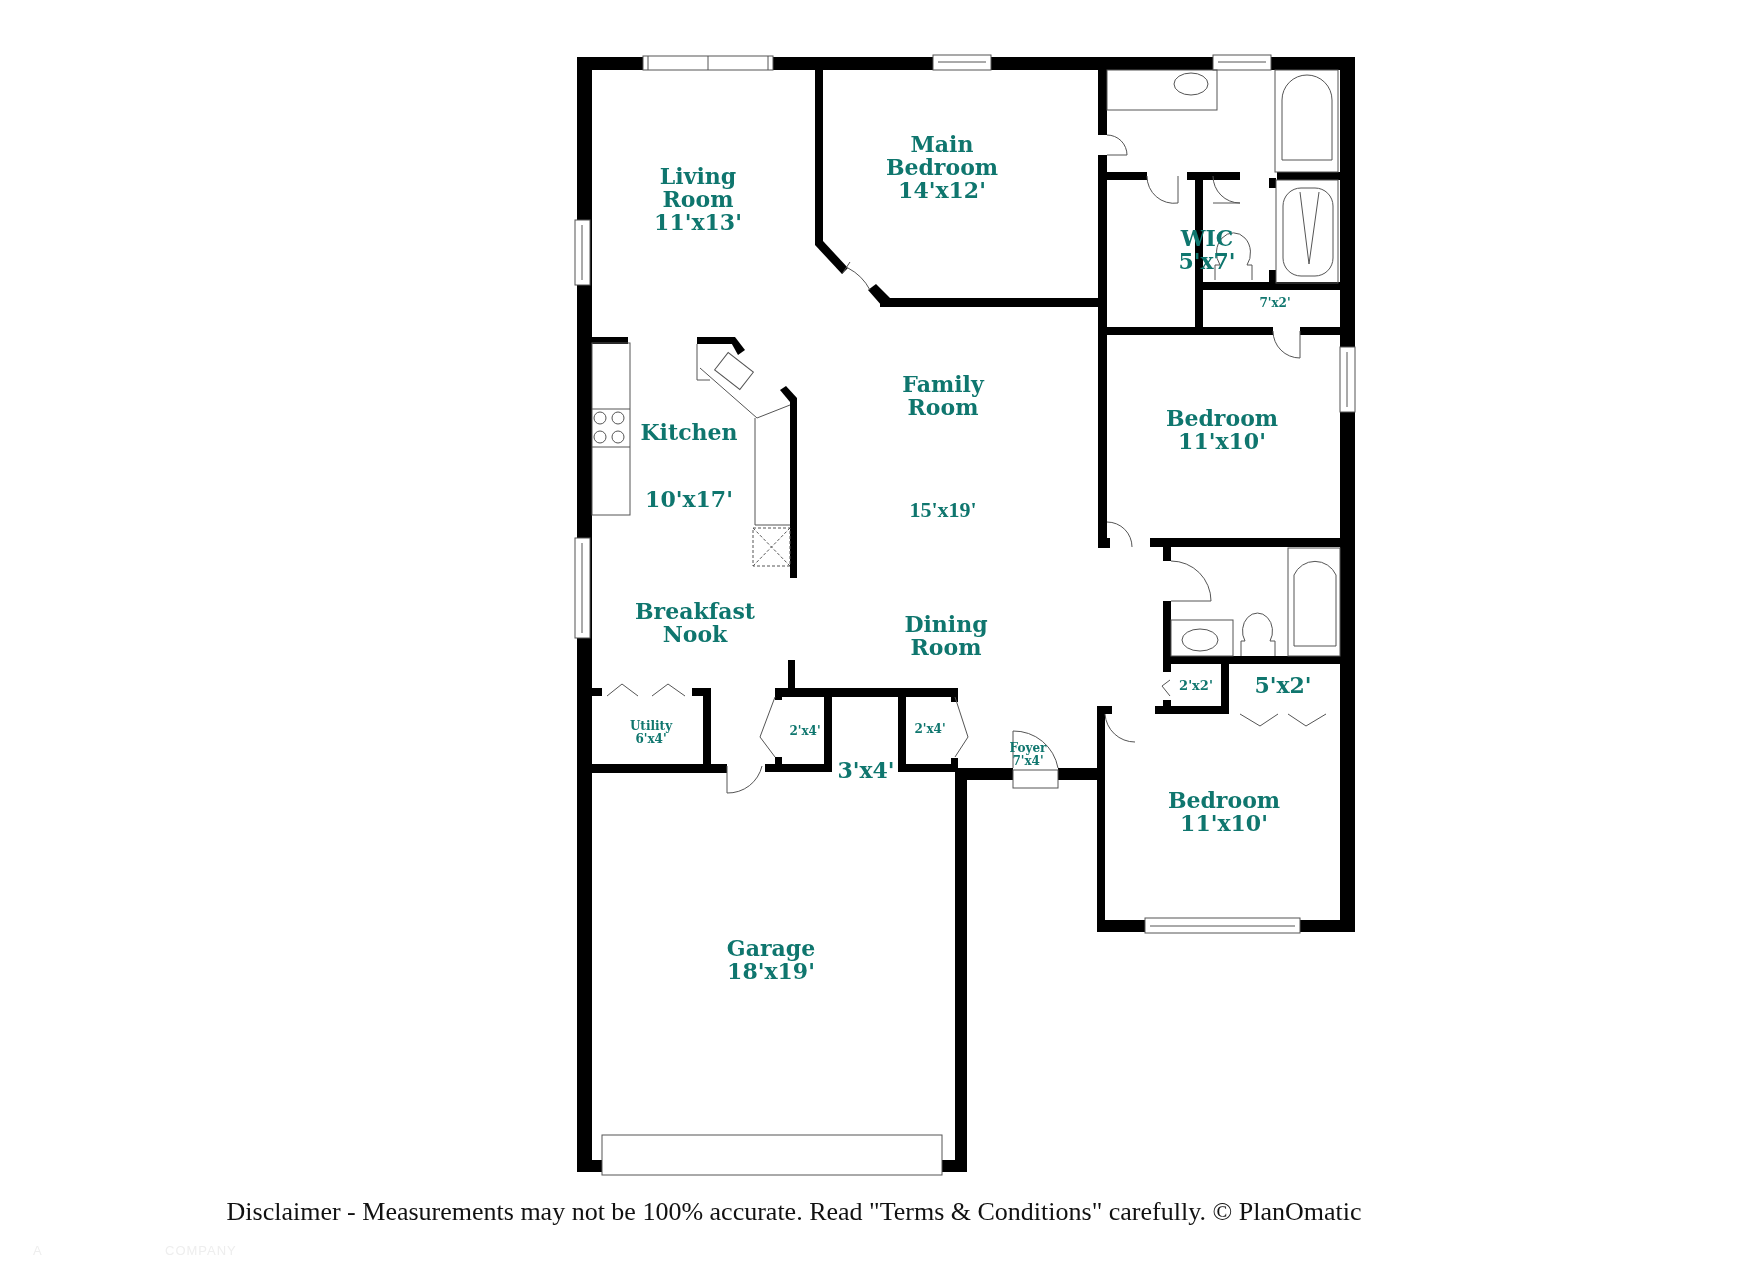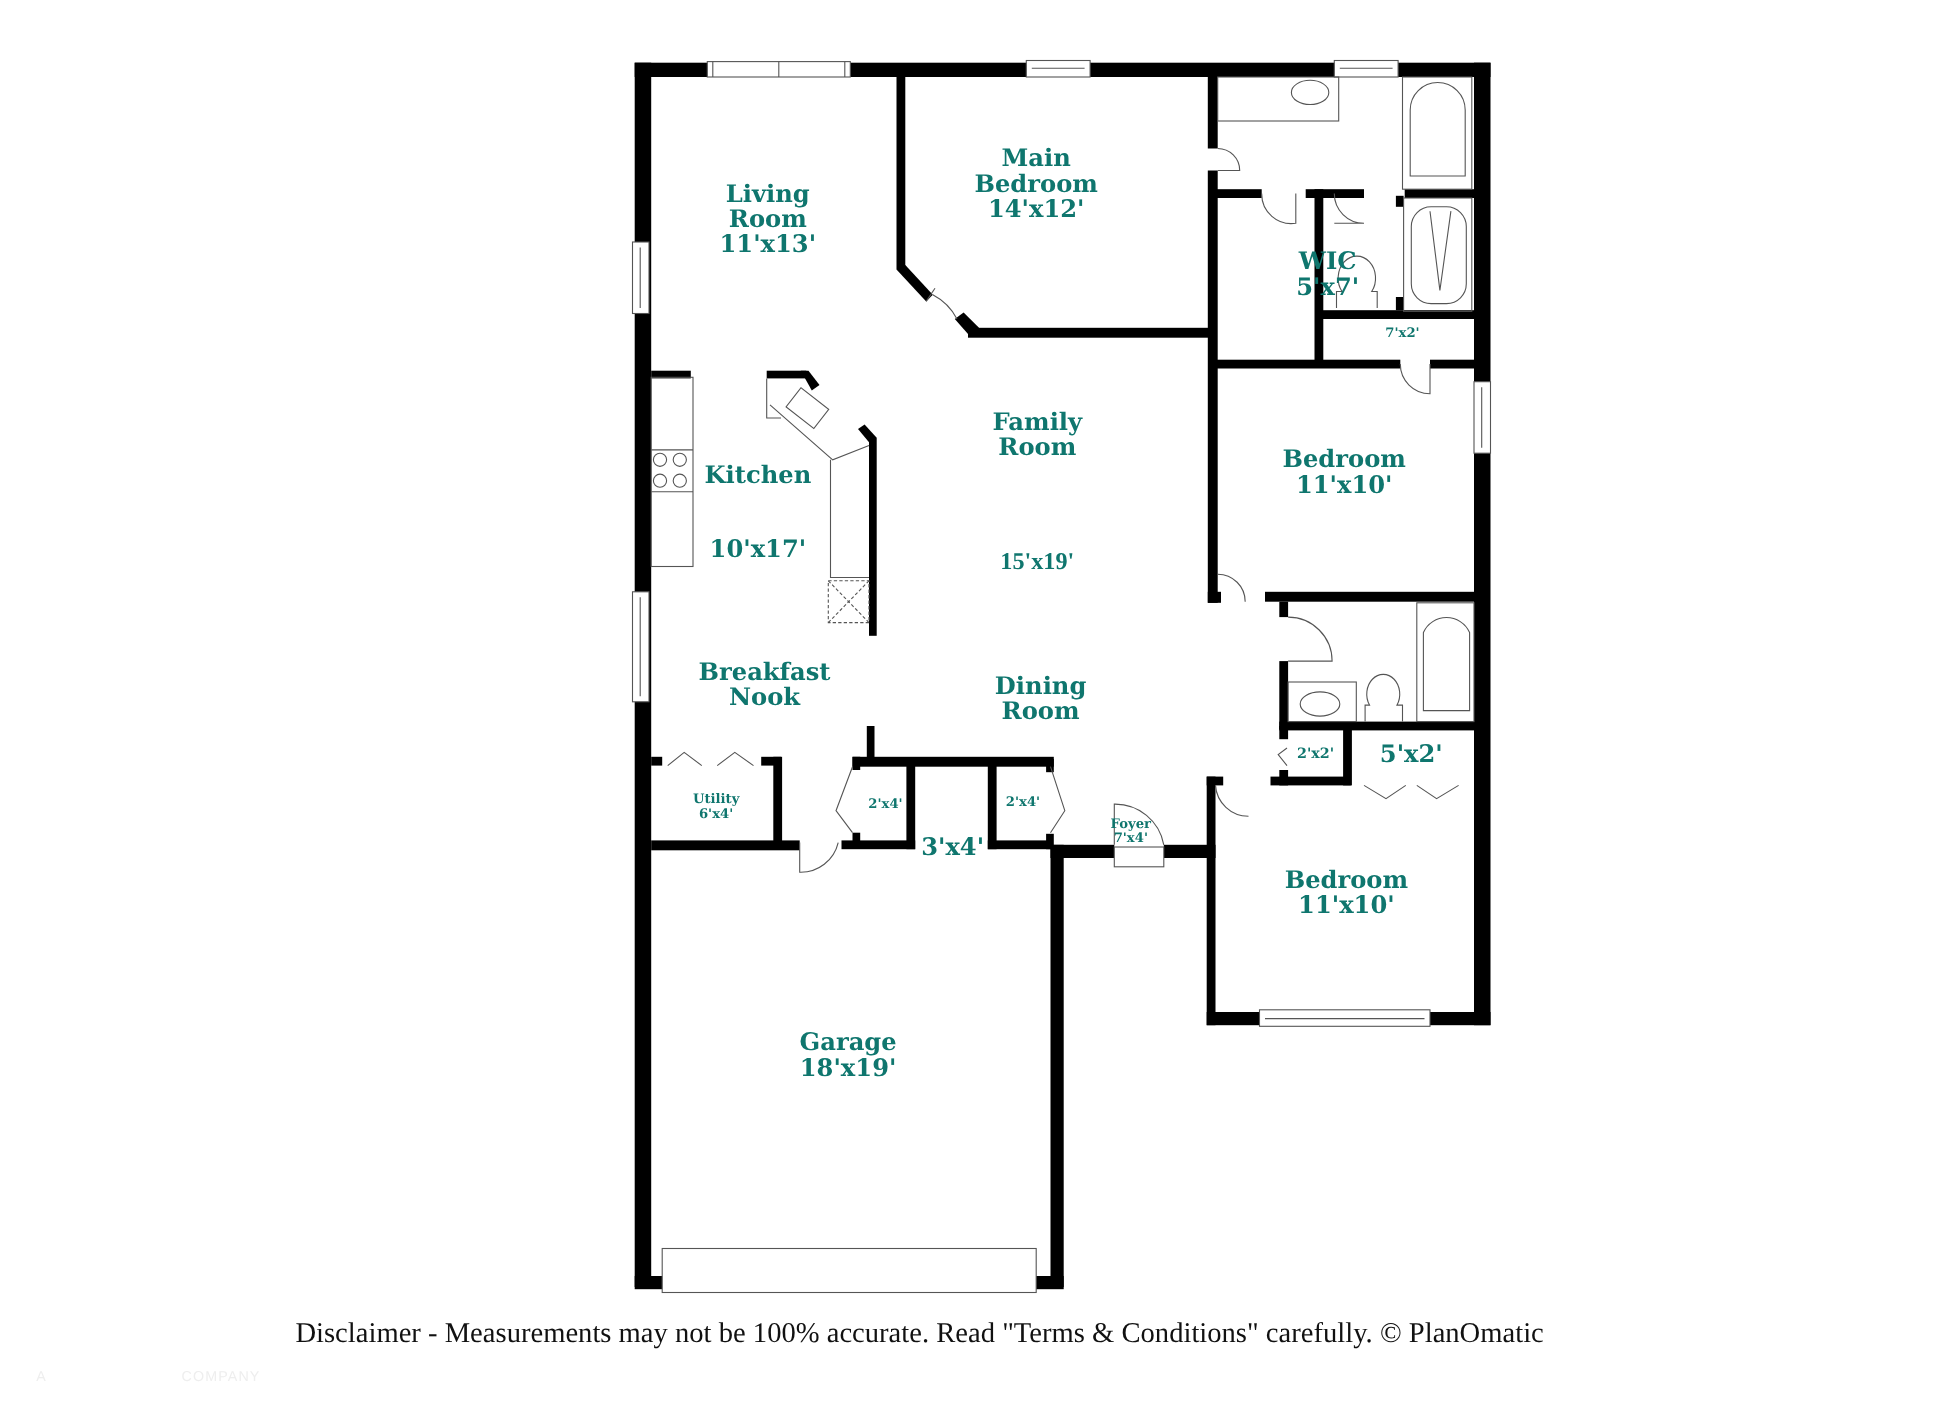--- a/index.html
+++ b/index.html
@@ -3,21 +3,21 @@
 <meta charset="utf-8">
 <style>
   html,body{margin:0;padding:0;background:#fff;}
   body{width:1760px;height:1280px;position:relative;overflow:hidden;font-family:"DejaVu Serif","Liberation Serif",serif;}
   #plan{position:absolute;left:0;top:0;width:1760px;height:1280px;}
   .lbl{position:absolute;text-align:center;font-weight:bold;color:#0f766e;line-height:1.05;transform:translate(-50%,-50%);white-space:nowrap;}
   .lbl span{display:block;}
   .big{font-size:22px;}
   .sm{font-size:12px;}
   .xs{font-size:13px;}
-  #disclaimer{position:absolute;left:0;width:1588px;top:1197px;text-align:center;font-family:"Liberation Serif","DejaVu Serif",serif;font-size:26px;color:#111;padding-left:42px;}
+  #disclaimer{position:absolute;left:0;width:1588px;top:1197px;text-align:center;font-family:"Liberation Serif","DejaVu Serif",serif;font-size:26px;color:#111;}
   #watermark{position:absolute;left:165px;top:1243px;font-family:"Liberation Sans",sans-serif;font-size:13px;color:#eee;letter-spacing:1px;}
   #watermark-a{position:absolute;left:33px;top:1243px;font-family:"Liberation Sans",sans-serif;font-size:13px;color:#eee;}
 </style>
 </head>
 <body>
 
 <svg id="plan" width="1760" height="1280" viewBox="0 0 1760 1280" xmlns="http://www.w3.org/2000/svg">
   <g fill="#000">
 
     <rect x="577" y="57" width="778" height="13"></rect>

